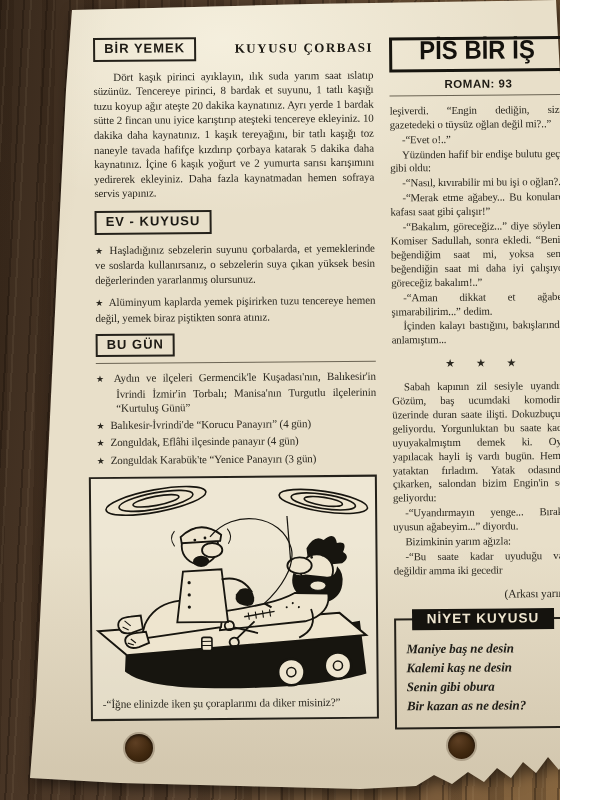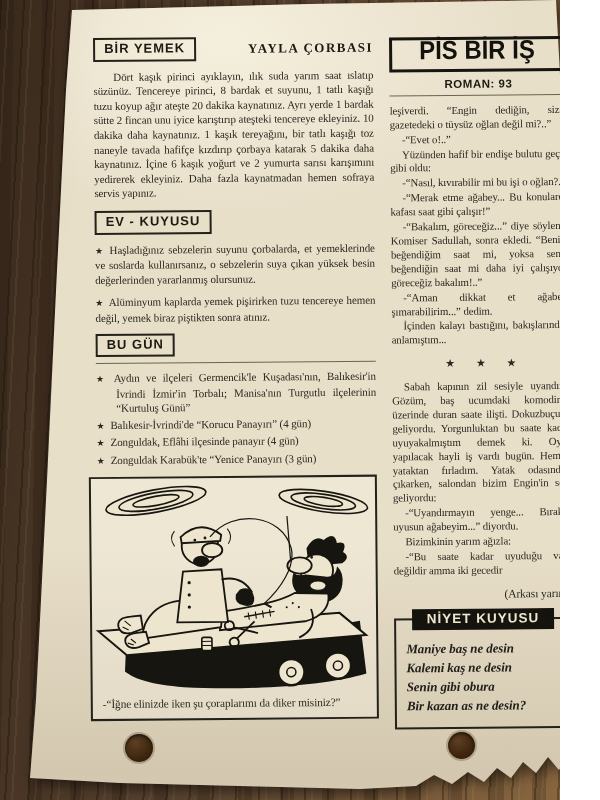--- a/index.html
+++ b/index.html
@@ -73,21 +73,21 @@
     <div class="paper">
       <div class="paper-inner"></div>
     </div>
   </div>
 
   <div class="content">
 
     <div class="lc">
       <div class="secrow">
         <span class="secbox">BİR YEMEK</span>
-        <span class="artitle">YAYLA ÇORBASI</span>
+        <span class="artitle">KUYUSU ÇORBASI</span>
       </div>
       <p class="body">Dört kaşık pirinci ayıklayın, ılık suda yarım saat ıslatıp süzünüz. Tencereye pirinci, 8 bardak et suyunu, 1 tatlı kaşığı tuzu koyup ağır ateşte 20 dakika kaynatınız. Ayrı yerde 1 bardak sütte 2 fincan unu iyice karıştırıp ateşteki tencereye ekleyiniz. 10 dakika daha kaynatınız. 1 kaşık tereyağını, bir tatlı kaşığı toz naneyle tavada hafifçe kızdırıp çorbaya katarak 5 dakika daha kaynatınız. İçine 6 kaşık yoğurt ve 2 yumurta sarısı karışımını yedirerek ekleyiniz. Daha fazla kaynatmadan hemen sofraya servis yapınız.</p>
 
       <div class="secrow">
         <span class="secbox">EV - KUYUSU</span>
       </div>
       <p class="starp"><span class="b">★</span><span>Haşladığınız sebzelerin suyunu çorbalarda, et yemeklerinde ve soslarda kullanırsanız, o sebzelerin suya çıkan yüksek besin değerlerinden yararlanmış olursunuz.</span></p>
       <p class="starp"><span class="b">★</span><span>Alüminyum kaplarda yemek pişirirken tuzu tencereye hemen değil, yemek biraz piştikten sonra atınız.</span></p>
 
       <div class="secrow" style="margin-bottom:2px;">

